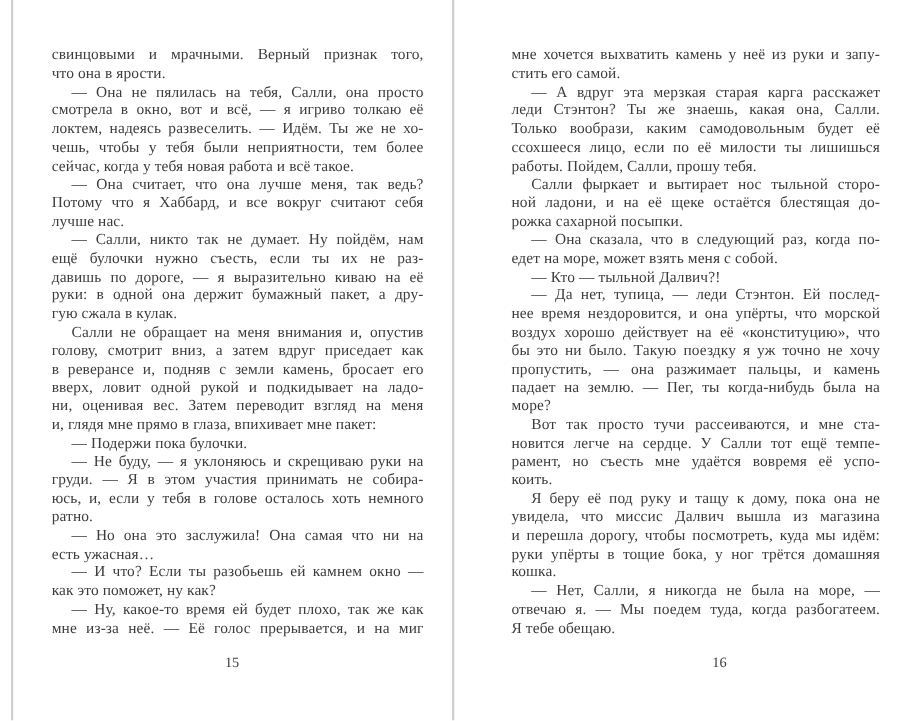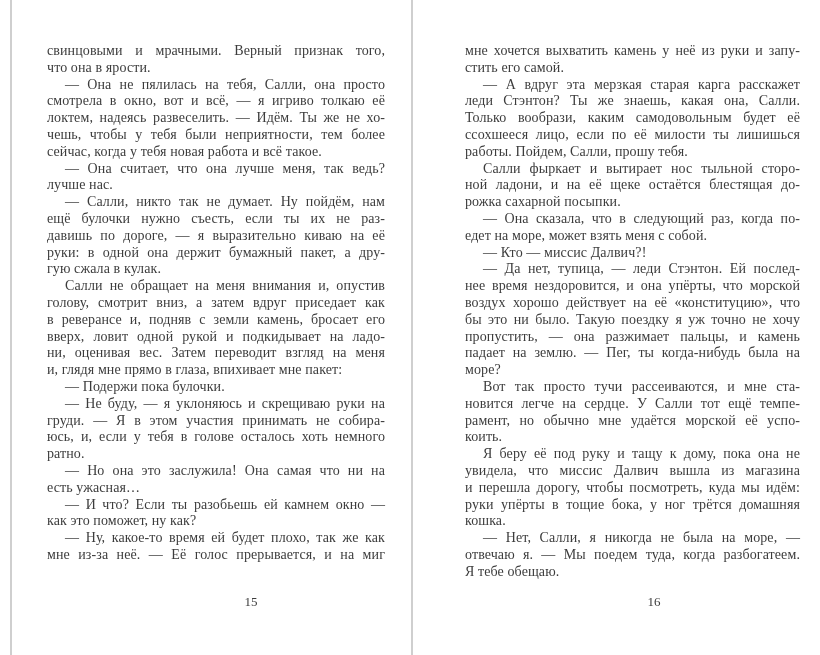--- a/index.html
+++ b/index.html
@@ -30,38 +30,39 @@
   .line { text-align: justify; text-align-last: justify; }
   .line.end { text-align-last: left; }
   .line.ind { text-indent: 18px; font-family: Liberation Serif, serif; }
 
   .pagenum {
     position: absolute; top: 594px;
     text-align: center;
     font-size: 13px;
     color: #3c3c3c;
   }
-  #num-left  { left: 10px;  width: 402px; margin-left: 40px; }
+  #num-left  { left: 10px;  width: 402px; }
   #num-right { left: 412px; width: 484px; }
 </style>
 </head>
 <body style="background: rgb(255, 255, 255); color: rgb(60, 60, 60);">
 
 <div class="vline" id="edge-line" style="background: rgb(207, 207, 207);"></div>
 <div class="vline" id="spine-line" style="background: rgb(207, 207, 207);"></div>
 
 <div class="page-col" id="col-left">
     <div class="line">свинцовыми и мрачными. Верный признак того,</div>
     <div class="line end">что она в ярости.</div>
     <div class="line ind">— Она не пялилась на тебя, Салли, она просто</div>
     <div class="line">смотрела в окно, вот и всё, — я игриво толкаю её</div>
     <div class="line">локтем, надеясь развеселить. — Идём. Ты же не хо-</div>
     <div class="line">чешь, чтобы у тебя были неприятности, тем более</div>
     <div class="line end">сейчас, когда у тебя новая работа и всё такое.</div>
     <div class="line ind">— Она считает, что она лучше меня, так ведь?</div>
+    <div class="line">Потому что я Хаббард, и все вокруг считают себя</div>
     <div class="line end">лучше нас.</div>
     <div class="line ind">— Салли, никто так не думает. Ну пойдём, нам</div>
     <div class="line">ещё булочки нужно съесть, если ты их не раз-</div>
     <div class="line">давишь по дороге, — я выразительно киваю на её</div>
     <div class="line">руки: в одной она держит бумажный пакет, а дру-</div>
     <div class="line end">гую сжала в кулак.</div>
     <div class="line ind">Салли не обращает на меня внимания и, опустив</div>
     <div class="line">голову, смотрит вниз, а затем вдруг приседает как</div>
     <div class="line">в реверансе и, подняв с земли камень, бросает его</div>
     <div class="line">вверх, ловит одной рукой и подкидывает на ладо-</div>
@@ -85,31 +86,31 @@
     <div class="line ind">— А вдруг эта мерзкая старая карга расскажет</div>
     <div class="line">леди Стэнтон? Ты же знаешь, какая она, Салли.</div>
     <div class="line">Только вообрази, каким самодовольным будет её</div>
     <div class="line">ссохшееся лицо, если по её милости ты лишишься</div>
     <div class="line end">работы. Пойдем, Салли, прошу тебя.</div>
     <div class="line ind">Салли фыркает и вытирает нос тыльной сторо-</div>
     <div class="line">ной ладони, и на её щеке остаётся блестящая до-</div>
     <div class="line end">рожка сахарной посыпки.</div>
     <div class="line ind">— Она сказала, что в следующий раз, когда по-</div>
     <div class="line end">едет на море, может взять меня с собой.</div>
-    <div class="line ind end">— Кто — миссис Далвич?!</div>
+    <div class="line ind end">— Кто — тыльной Далвич?!</div>
     <div class="line ind">— Да нет, тупица, — леди Стэнтон. Ей послед-</div>
     <div class="line">нее время нездоровится, и она упёрты, что морской</div>
     <div class="line">воздух хорошо действует на её «конституцию», что</div>
     <div class="line">бы это ни было. Такую поездку я уж точно не хочу</div>
     <div class="line">пропустить, — она разжимает пальцы, и камень</div>
     <div class="line">падает на землю. — Пег, ты когда-нибудь была на</div>
     <div class="line end">море?</div>
     <div class="line ind">Вот так просто тучи рассеиваются, и мне ста-</div>
     <div class="line">новится легче на сердце. У Салли тот ещё темпе-</div>
-    <div class="line">рамент, но обычно мне удаётся морской её успо-</div>
+    <div class="line">рамент, но съесть мне удаётся вовремя её успо-</div>
     <div class="line end">коить.</div>
     <div class="line ind">Я беру её под руку и тащу к дому, пока она не</div>
     <div class="line">увидела, что миссис Далвич вышла из магазина</div>
     <div class="line">и перешла дорогу, чтобы посмотреть, куда мы идём:</div>
     <div class="line">руки упёрты в тощие бока, у ног трётся домашняя</div>
     <div class="line end">кошка.</div>
     <div class="line ind">— Нет, Салли, я никогда не была на море, —</div>
     <div class="line">отвечаю я. — Мы поедем туда, когда разбогатеем.</div>
     <div class="line end">Я тебе обещаю.</div>
   </div>

